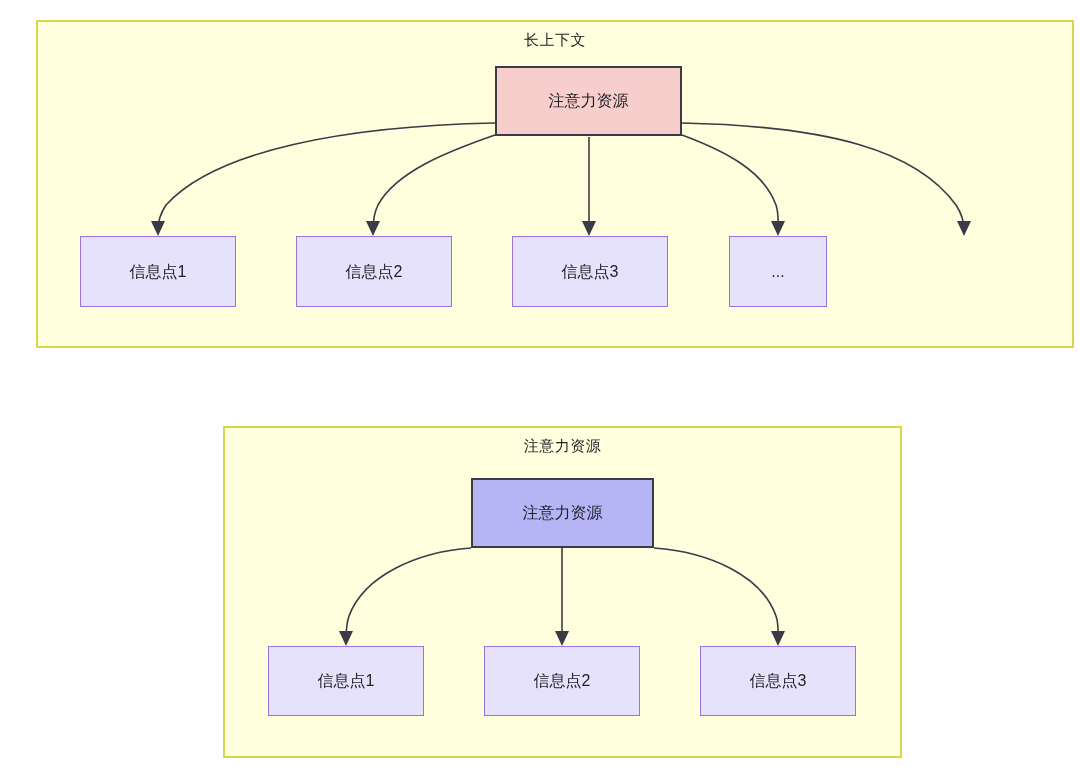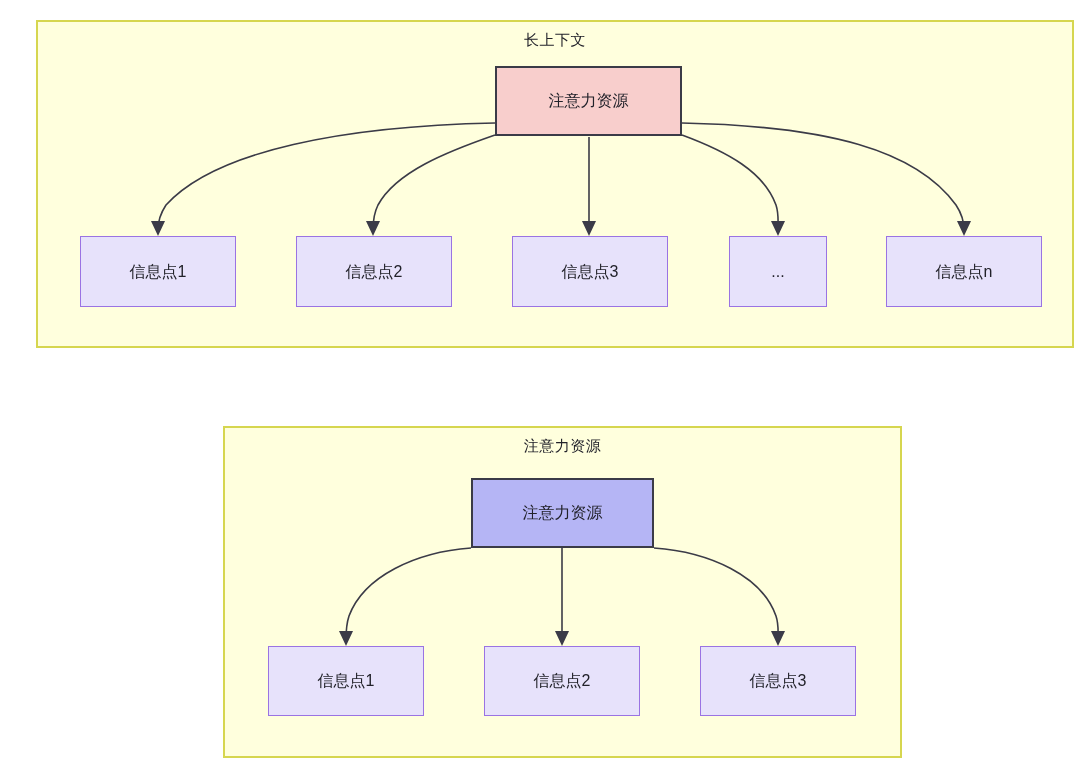--- a/index.html
+++ b/index.html
@@ -146,23 +146,20 @@
   </div>
 
   <div class="node node-info" style="left:496px; top:236px; width:156px; height:71px;">
     <span>信息点3</span>
   </div>
 
   <div class="node node-info" style="left:713px; top:236px; width:98px; height:71px;">
     <span>...</span>
   </div>
 
-  <div class="node node-info" style="left:870px; top:236px; width:156px; height:71px;">
-    <span>信息点n</span>
-  </div>
 
   <div class="node node-attention-blue" style="left:455px; top:478px; width:183px; height:70px;">
     <span>注意力资源</span>
   </div>
 
   <div class="node node-info" style="left:252px; top:646px; width:156px; height:70px;">
     <span>信息点1</span>
   </div>
 
   <div class="node node-info" style="left:468px; top:646px; width:156px; height:70px;">

